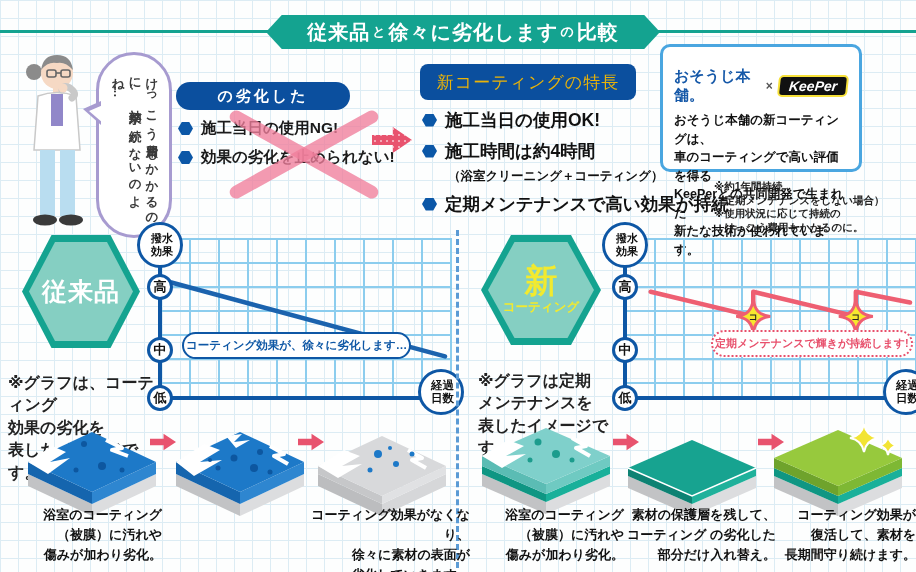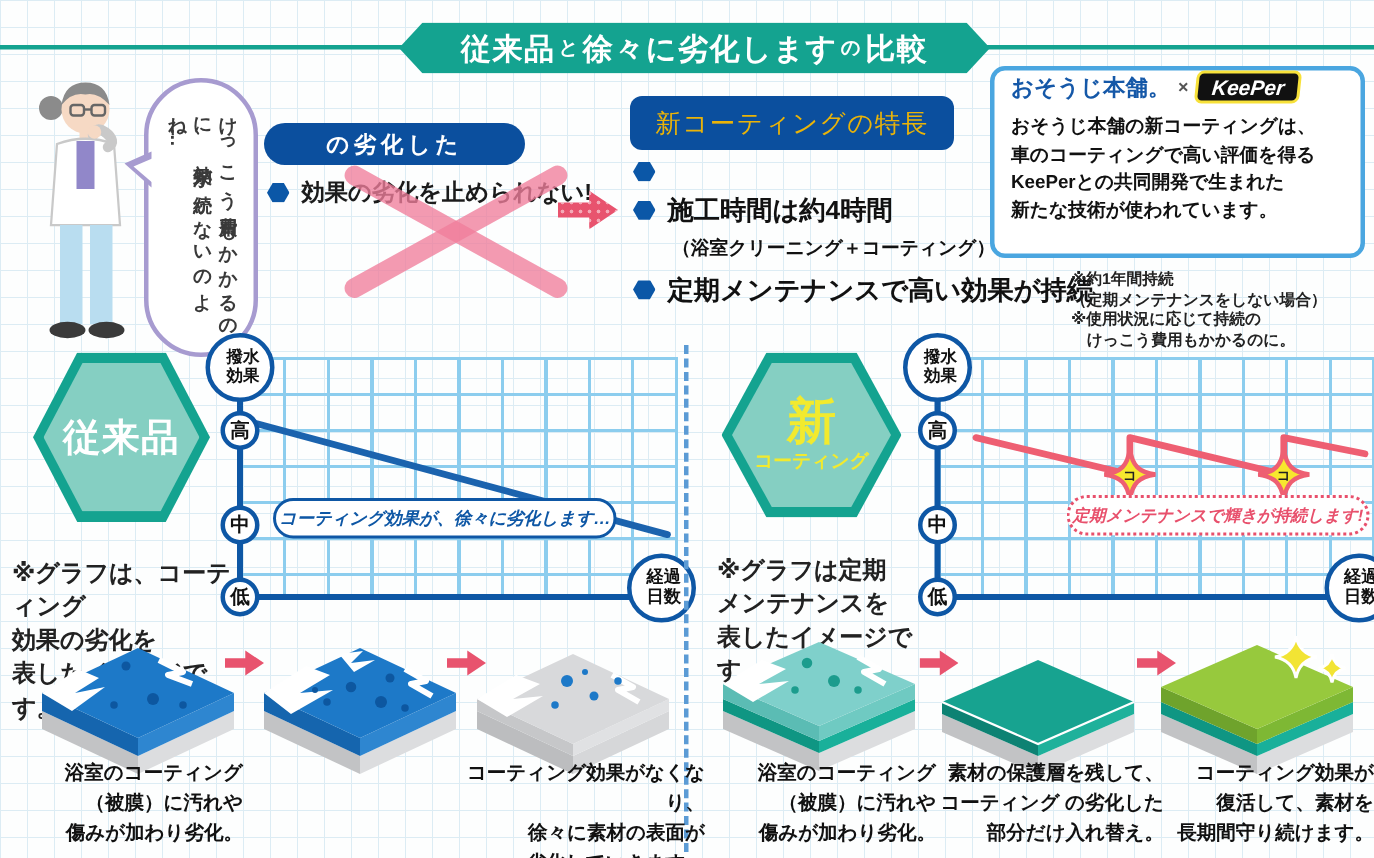--- a/index.html
+++ b/index.html
@@ -67,22 +67,22 @@
     display:flex; align-items:center; justify-content:center; letter-spacing:1px;
   }
   .feat-list { position:absolute; left:422px; top:108px; font-size:17.5px; font-weight:800; color:#111; }
   .feat-list .bullet-row { margin-bottom:7px; }
   .feat-sub { font-size:12.5px; font-weight:700; margin:-2px 0 7px 26px; letter-spacing:0; }
   .side-notes { position:absolute; left:714px; top:180px; width:200px; font-size:10.5px;
     font-weight:700; color:#222; line-height:1.3; white-space:pre-line; }
 
   
   .keeper-card {
-    position:absolute; left:660px; top:44px; width:250px; height:128px;
-    background:#fff; border:3px solid #4aa6e0; border-radius:10px; padding:0 11px;
+    position:absolute; left:660px; top:44px; width:202px; height:128px;
+    background:#fff; border:3px solid #4aa6e0; border-radius:10px; padding:20px 11px;
   }
   .logo-row { display:flex; align-items:center; }
   .osouji-logo { color:#1558a8; font-weight:800; font-size:15px; letter-spacing:0; }
   .cross-mark { color:#555; font-size:12px; font-weight:700; margin:0 5px; }
   .keeper-logo { background:#111; border:2px solid #f7e13a; border-radius:5px; color:#fff;
     font-weight:800; font-style:italic; font-size:14px; padding:1px 9px; transform:skewX(-6deg); }
   .keeper-body { margin-top:6px; font-size:12.5px; font-weight:700; color:#111; line-height:1.48; white-space:pre-line; }
 
   
   .hexagon { position:absolute; display:flex; flex-direction:column; align-items:center; justify-content:center;
@@ -109,21 +109,21 @@
   .axis { stroke:#0e57a5; stroke-width:4; stroke-linecap:round; }
   .axis-circle { position:absolute; background:#fff; border:3px solid #0e57a5; border-radius:50%;
     display:flex; align-items:center; justify-content:center; text-align:right;
     font-weight:800; color:#111; }
   .c-ylabel { left:-13px; top:-10px; width:46px; height:46px; font-size:11px; line-height:1.15; }
   .c-ylabel span, .c-xlabel span { width:26px; }
   .c-tick { width:26px; height:26px; font-size:13px; left:-3px; }
   .tick-high { top:42px; } .tick-mid { top:105px; } .tick-low { top:153px; }
   .c-xlabel { left:268px; top:137px; width:46px; height:46px; font-size:11.5px; line-height:1.15; }
   .chart-bubble { position:absolute; background:#fff; border-radius:14px; font-weight:800;
-    white-space:nowrap; padding:4px 2px;font-style:italic; }
+    white-space:nowrap; padding:4px 2px; }
   .bubble-blue { left:32px; top:100px; border:2.5px solid #0e57a5; color:#0e57a5; font-size:11.5px; }
   .bubble-red  { left:96px; top:98px;  border:2.5px dotted #e8506c; color:#e8506c; font-size:11px; }
 
   .divider { position:absolute; left:456px; top:230px; height:338px; width:0;
     border-left:3px dashed #5b9bd5; }
 
   
   .block-svg { position:absolute; top:424px; width:140px; height:92px; }
   .small-arrow { position:absolute; top:433px; width:26px; height:18px; background:#e8536e;
     clip-path:polygon(0 32%,52% 32%,52% 4%,100% 50%,52% 96%,52% 68%,0 68%); }
@@ -165,34 +165,39 @@
   <div class="speech-bubble">
     <div class="speech-tail-border"></div>
     <div class="speech-tail-fill"></div>
     <span>けっこう費用もかかるのに、効果が続かないのよね…</span>
   </div>
 
   <div class="conv-pill">の劣化した</div>
   <div class="conv-list">
     <div class="bullet-row">
       <span class="hex-bullet"></span>
+      <span>施工当日の使用NG!</span>
+    </div>
+    <div class="bullet-row">
+      <span class="hex-bullet"></span>
       <span>効果の劣化を止められない!</span>
     </div>
   </div>
   <div class="cross-x">
     <div class="x1"></div>
       <div class="x2"></div>
   </div>
 
   <div class="big-arrow"></div>
 
   <div class="feat-box">新コーティングの特長</div>
   <div class="feat-list">
     <div class="bullet-row">
       <span class="hex-bullet"></span>
+      <span>施工当日の使用OK!</span>
     </div>
     <div class="bullet-row">
       <span class="hex-bullet"></span>
       <span>施工時間は約4時間</span>
     </div>
     <div class="feat-sub">（浴室クリーニング＋コーティング）</div>
     <div class="bullet-row">
       <span class="hex-bullet"></span>
       <span>定期メンテナンスで高い効果が持続</span>
     </div>

